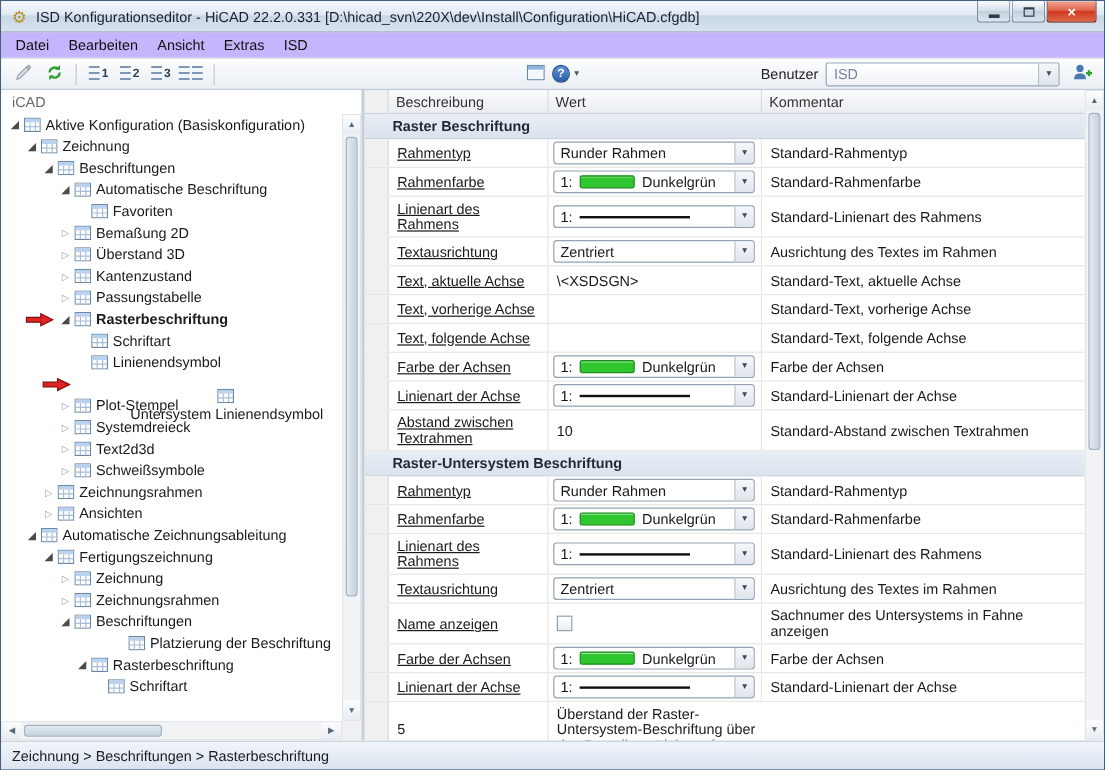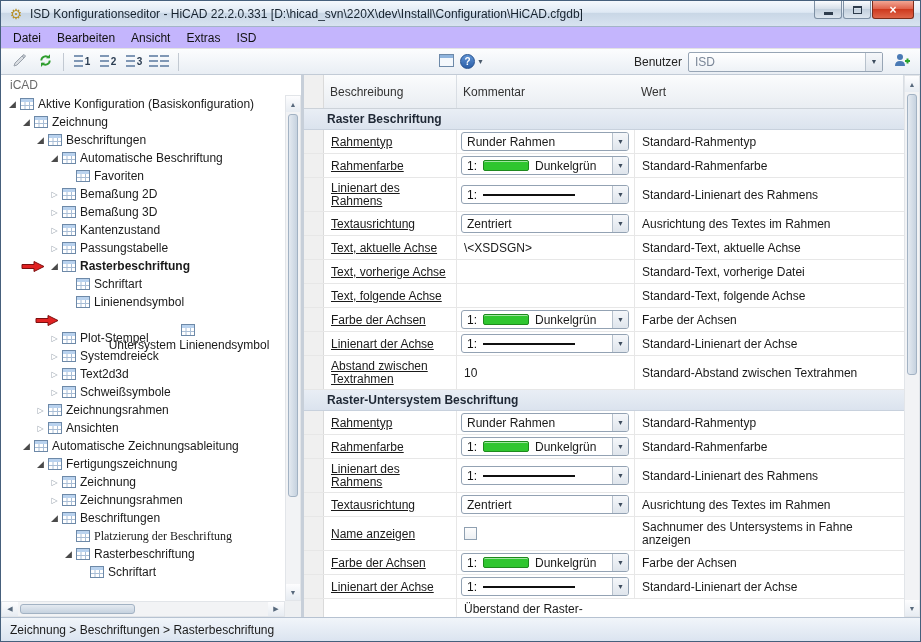--- a/index.html
+++ b/index.html
@@ -50,21 +50,21 @@
   .expander.collapsed{color:#98a2ad;font-size:8px;}
   .node-icon{margin:0 4px 0 1px;display:flex;flex:0 0 14px;}
   .tree-row.active .tree-label{font-weight:bold;}
   .marker{position:absolute;top:3px;display:flex;}
 
   .splitter{width:3px;flex:0 0 3px;background:#c7cfd9;cursor:col-resize;}
 
   
   .right-panel{flex:1;position:relative;background:#fff;}
   .table-wrap{position:absolute;left:0;top:0;right:16px;bottom:0;overflow:hidden;}
-  .grid-header{display:grid;grid-template-columns:20px 133px 178px 1fr;height:34px;background:linear-gradient(#fbfcfd,#e9edf2);border-bottom:1px solid #ccd2d9;}
+  .grid-header{display:grid;grid-template-columns:20px 133px 178px 1fr;height:20px;background:linear-gradient(#fbfcfd,#e9edf2);border-bottom:1px solid #ccd2d9;}
   .hc{display:flex;align-items:center;padding-left:6px;color:#333;border-right:1px solid #d9dee4;}
   .hc.last{border-right:none;}
   .section-row{height:21px;display:flex;align-items:center;padding-left:23px;font-weight:bold;color:#1f2835;background:linear-gradient(#e9eef5,#dbe3ee);border-bottom:1px solid #c8d1dd;}
   .t-row{display:grid;grid-template-columns:20px 133px 178px 1fr;border-bottom:1px solid #e7e7e7;min-height:24px;}
   .gutter{background:#f0f0f0;border-right:1px solid #dadada;}
   .c-label{padding:4px 4px 3px 7px;border-right:1px solid #e7e7e7;line-height:13px;display:flex;align-items:center;text-decoration:underline;}
   .c-wert{border-right:1px solid #e7e7e7;display:flex;align-items:center;padding:2px 4px;}
   .c-comment{padding:4px 4px 3px 7px;line-height:13px;display:flex;align-items:center;}
 
   .dropdown{width:168px;height:19px;border:1px solid #93a2b3;border-radius:3px;background:#fff;display:flex;align-items:center;overflow:hidden;}
@@ -280,21 +280,21 @@
             <span class="expander collapsed">▷</span>
             <span class="node-icon">
               <svg width="14" height="12" viewBox="0 0 14 12">
                 <rect x="0.5" y="0.5" width="13" height="11" fill="#fff" stroke="#6d89a8"></rect>
                 <rect x="1" y="1" width="12" height="3" fill="#b9d2ee"></rect>
                 <line x1="5" y1="4" x2="5" y2="11" stroke="#a9bed6"></line>
                 <line x1="9.5" y1="4" x2="9.5" y2="11" stroke="#a9bed6"></line>
                 <line x1="1" y1="7.5" x2="13" y2="7.5" stroke="#a9bed6"></line>
               </svg>
             </span>
-            <span class="tree-label">Bemaßung 3D</span>
+            <span class="tree-label">Überstand 3D</span>
           </div>
           <div class="tree-row" style="padding-left: 47px;">
             <span class="expander collapsed">▷</span>
             <span class="node-icon">
               <svg width="14" height="12" viewBox="0 0 14 12">
                 <rect x="0.5" y="0.5" width="13" height="11" fill="#fff" stroke="#6d89a8"></rect>
                 <rect x="1" y="1" width="12" height="3" fill="#b9d2ee"></rect>
                 <line x1="5" y1="4" x2="5" y2="11" stroke="#a9bed6"></line>
                 <line x1="9.5" y1="4" x2="9.5" y2="11" stroke="#a9bed6"></line>
                 <line x1="1" y1="7.5" x2="13" y2="7.5" stroke="#a9bed6"></line>
@@ -513,21 +513,21 @@
               <svg width="14" height="12" viewBox="0 0 14 12">
                 <rect x="0.5" y="0.5" width="13" height="11" fill="#fff" stroke="#6d89a8"></rect>
                 <rect x="1" y="1" width="12" height="3" fill="#b9d2ee"></rect>
                 <line x1="5" y1="4" x2="5" y2="11" stroke="#a9bed6"></line>
                 <line x1="9.5" y1="4" x2="9.5" y2="11" stroke="#a9bed6"></line>
                 <line x1="1" y1="7.5" x2="13" y2="7.5" stroke="#a9bed6"></line>
               </svg>
             </span>
             <span class="tree-label">Beschriftungen</span>
           </div>
-          <div class="tree-row" style="padding-left: 61px; font-family: Liberation Serif, serif;">
+          <div class="tree-row" style="padding-left: 92px;">
             <span class="expander leaf"></span>
             <span class="node-icon">
               <svg width="14" height="12" viewBox="0 0 14 12">
                 <rect x="0.5" y="0.5" width="13" height="11" fill="#fff" stroke="#6d89a8"></rect>
                 <rect x="1" y="1" width="12" height="3" fill="#b9d2ee"></rect>
                 <line x1="5" y1="4" x2="5" y2="11" stroke="#a9bed6"></line>
                 <line x1="9.5" y1="4" x2="9.5" y2="11" stroke="#a9bed6"></line>
                 <line x1="1" y1="7.5" x2="13" y2="7.5" stroke="#a9bed6"></line>
               </svg>
             </span>
@@ -574,22 +574,22 @@
       <div class="sb-corner"></div>
     </div>
 
     <div class="splitter"></div>
 
     <div class="right-panel">
       <div class="table-wrap">
         <div class="grid-header">
           <div class="gutter"></div>
           <div class="hc">Beschreibung</div>
+          <div class="hc">Wert</div>
           <div class="hc last">Kommentar</div>
-          <div class="hc">Wert</div>
         </div>
         <div>
             <div class="section-row">Raster Beschriftung</div>
             <div class="t-row">
               <div class="gutter"></div>
               <div class="c-label">Rahmentyp</div>
               <div class="c-wert">
                 <div class="dropdown">
                   <span class="dd-content">
                     <span>Runder Rahmen</span>
@@ -648,21 +648,21 @@
                 <span class="txt-val">\&lt;XSDSGN&gt;</span>
               </div>
               <div class="c-comment">Standard-Text, aktuelle Achse</div>
             </div>
             <div class="t-row">
               <div class="gutter"></div>
               <div class="c-label">Text, vorherige Achse</div>
               <div class="c-wert">
                 <span class="txt-val"></span>
               </div>
-              <div class="c-comment">Standard-Text, vorherige Datei</div>
+              <div class="c-comment">Standard-Text, vorherige Achse</div>
             </div>
             <div class="t-row">
               <div class="gutter"></div>
               <div class="c-label">Text, folgende Achse</div>
               <div class="c-wert">
                 <span class="txt-val"></span>
               </div>
               <div class="c-comment">Standard-Text, folgende Achse</div>
             </div>
             <div class="t-row">

